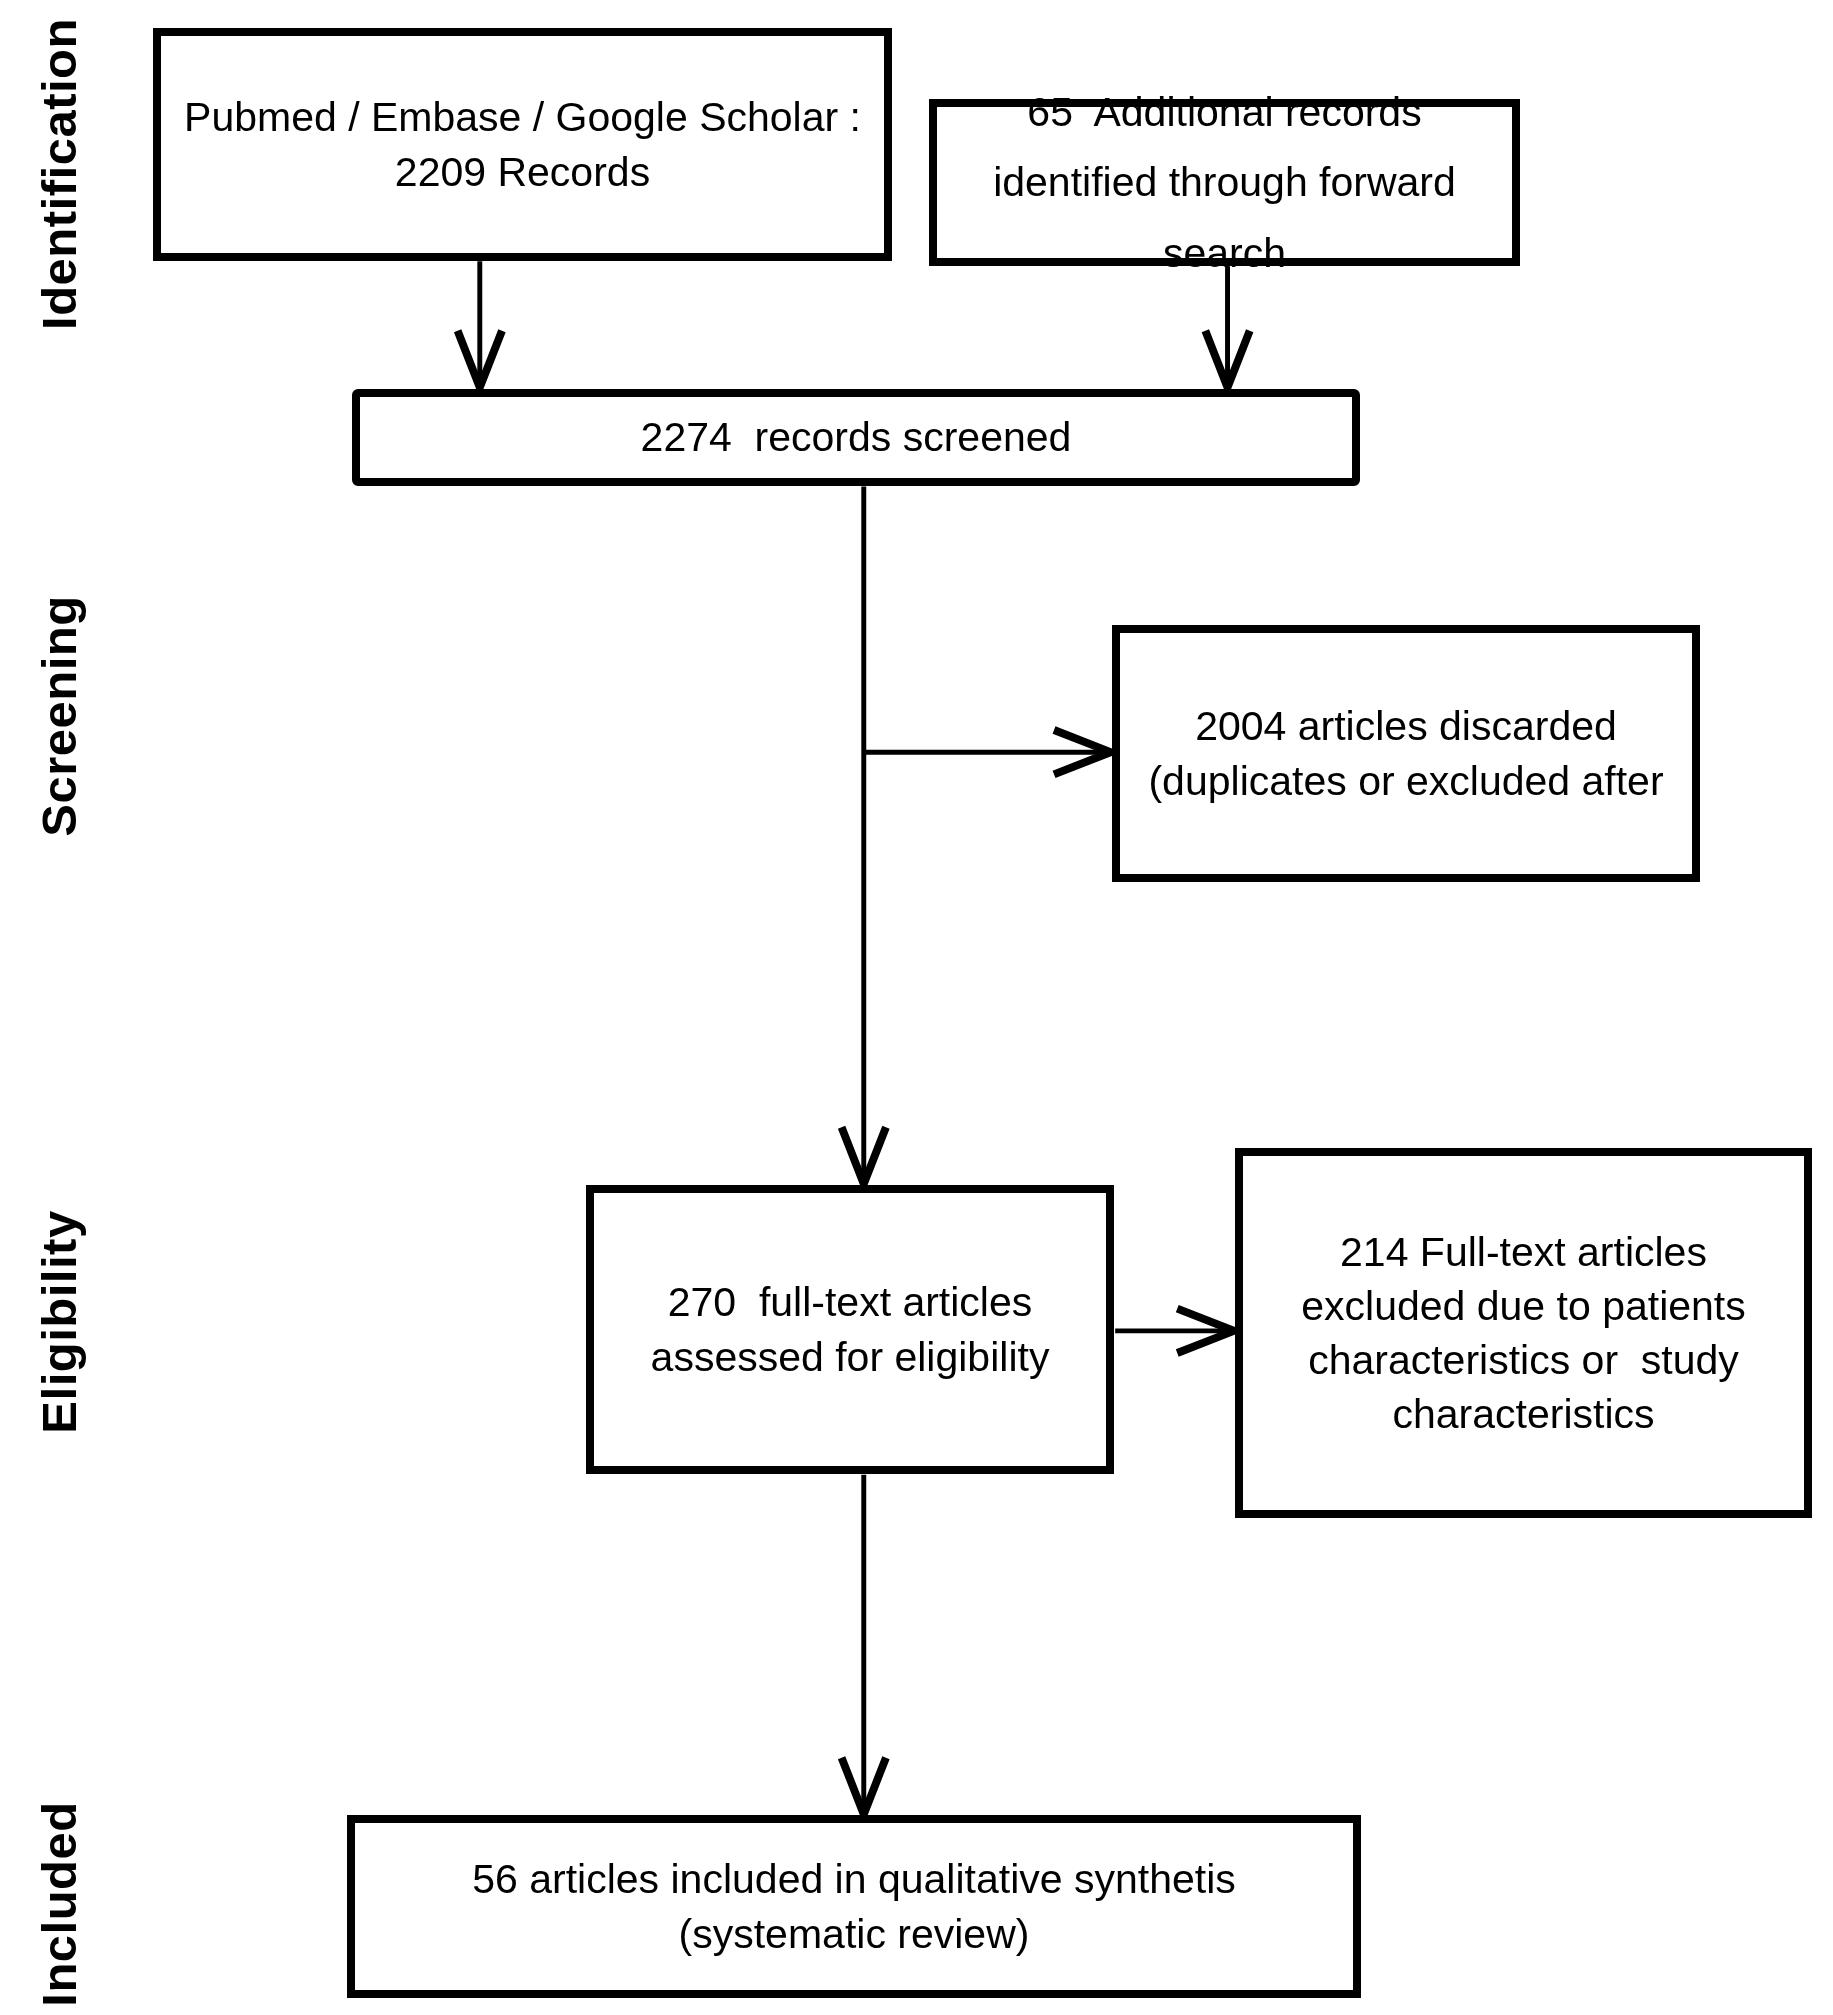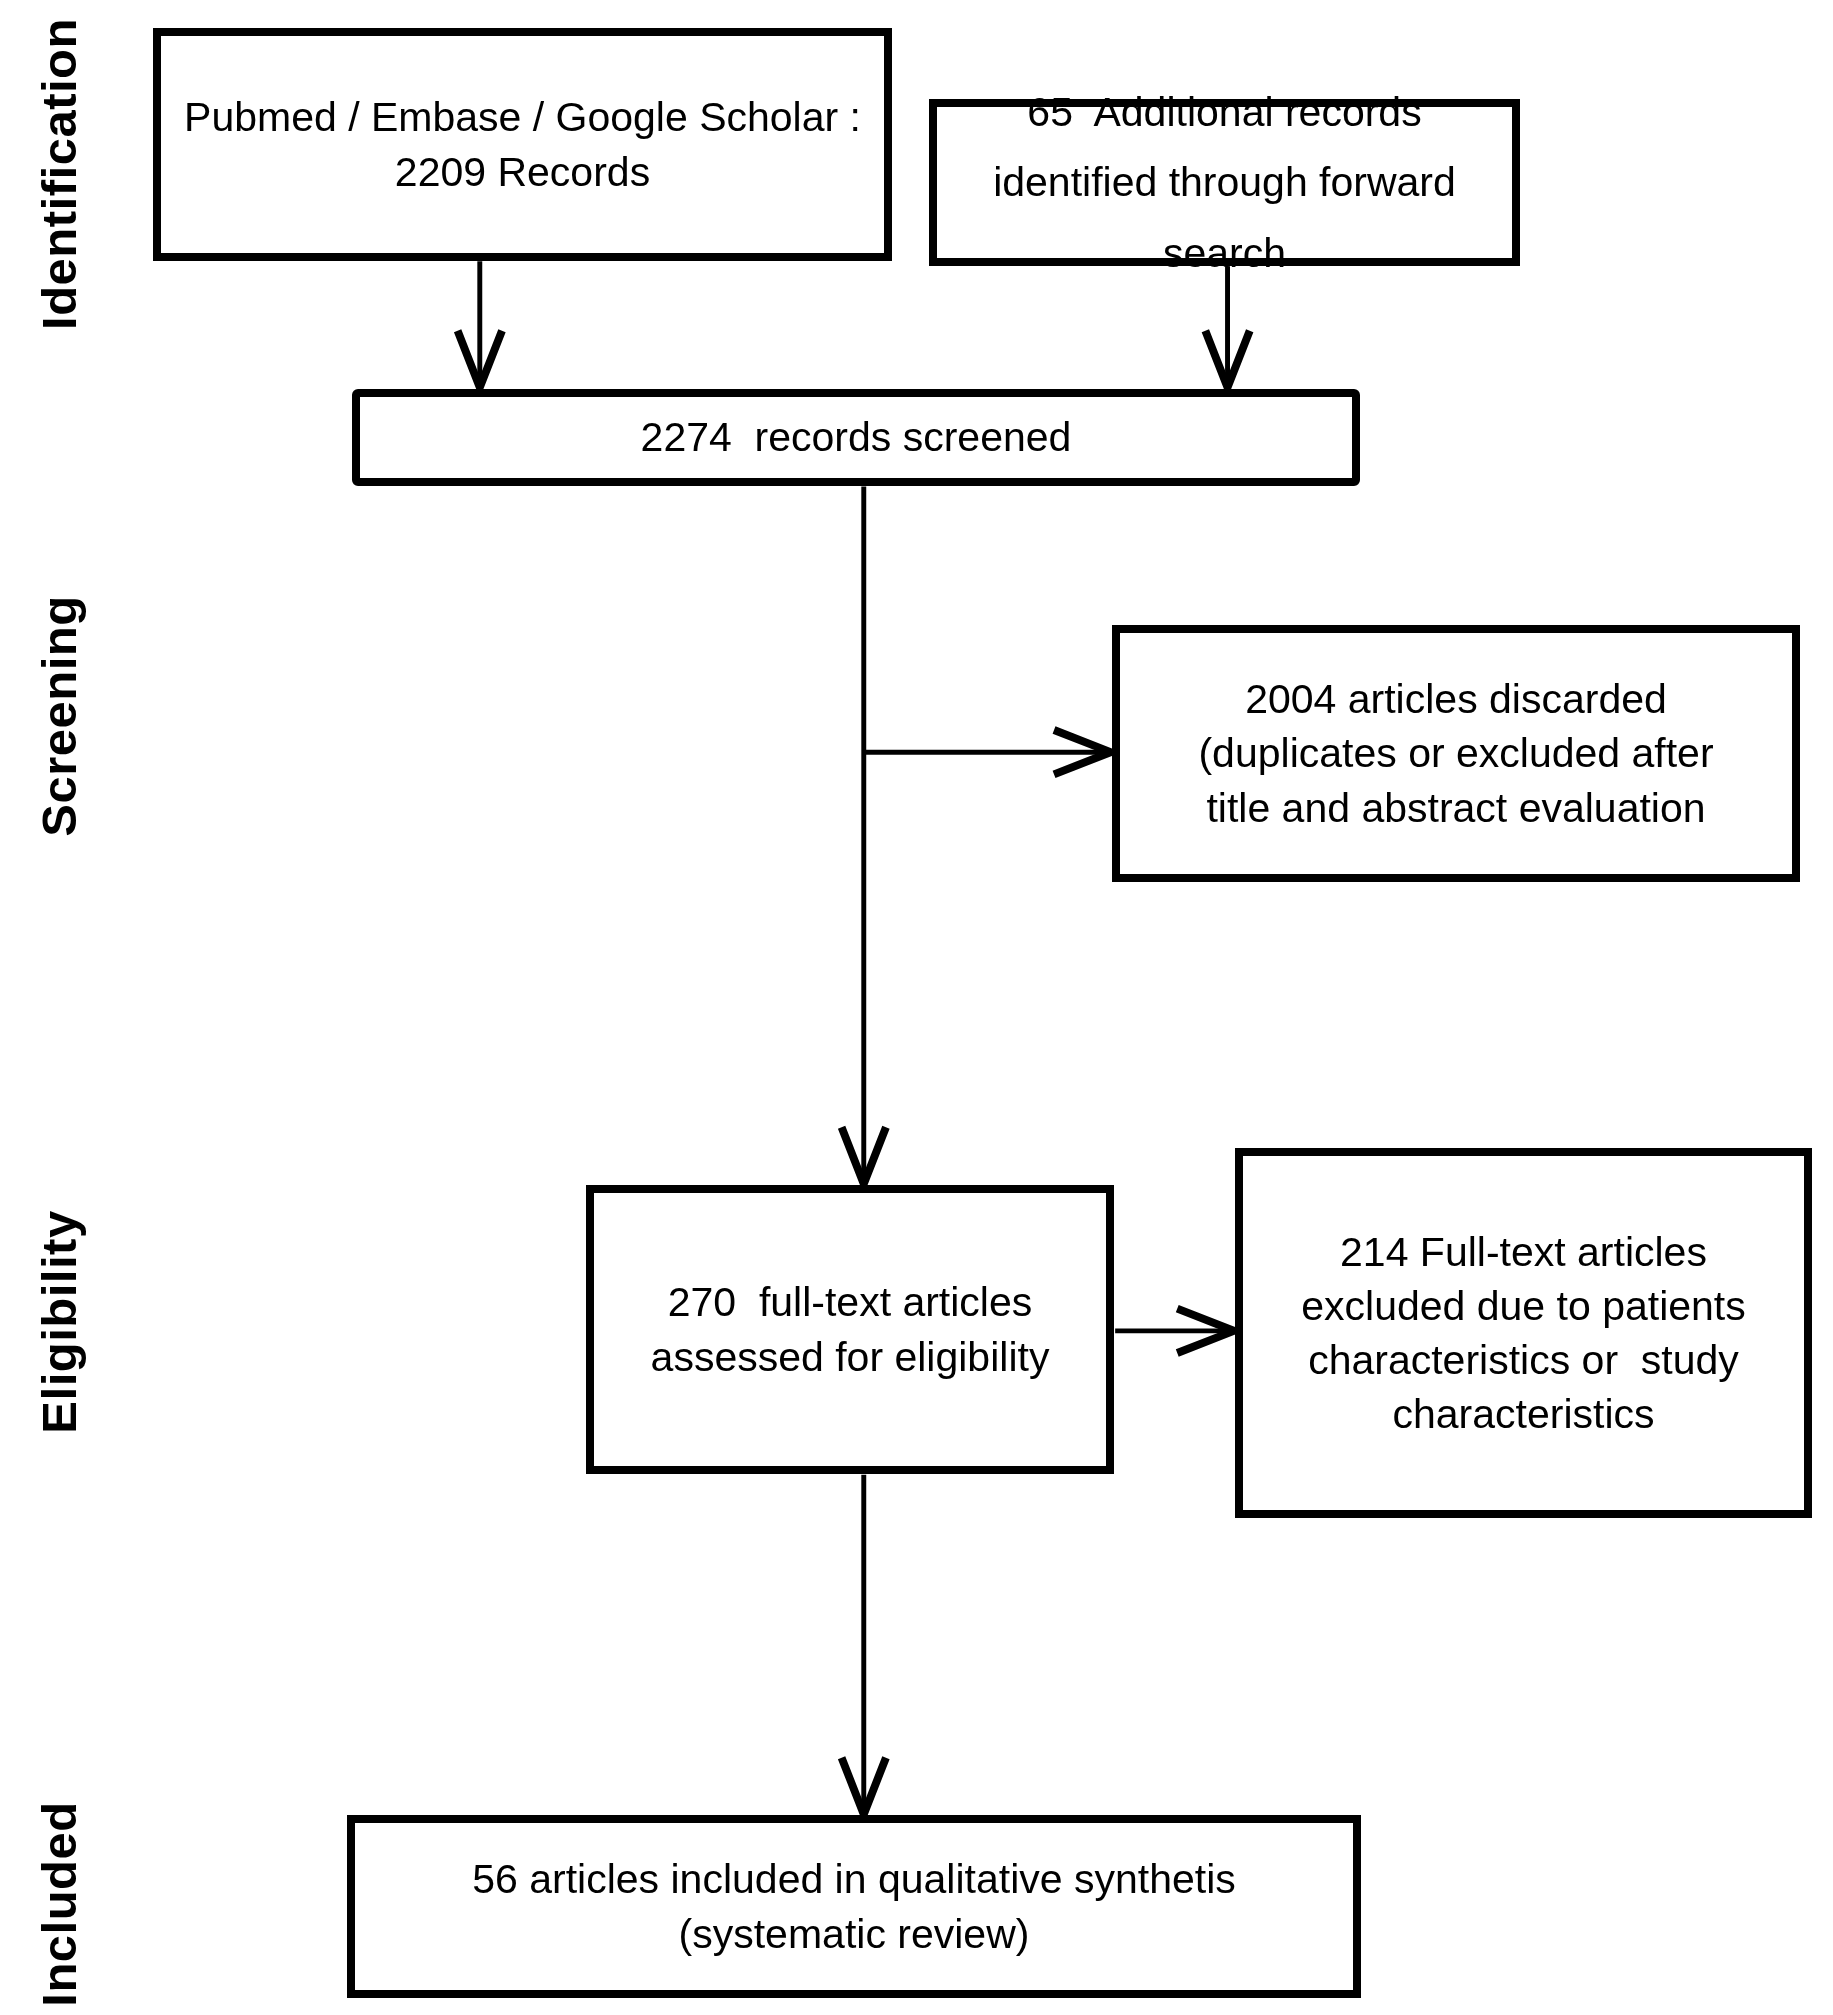--- a/index.html
+++ b/index.html
@@ -37,21 +37,21 @@
     position: absolute;
     transform: translate(-50%, -50%) rotate(-90deg);
     font-weight: bold;
     font-size: 49px;
     white-space: nowrap;
     letter-spacing: 0.5px;
   }
   #box-records    { left: 153px;  top: 28px;   width: 739px; height: 233px; }
   #box-additional { left: 929px; top: 99px;  width: 591px; height: 167px; gap: 16px; }
   #box-screened   { left: 352px;  top: 389px;  width: 1008px; height: 97px; border-radius: 6px; }
-  #box-discarded  { left: 1112px; top: 625px; width: 688px; height: 257px; }
+  #box-discarded  { left: 1112px; top: 625px; width: 588px; height: 257px; }
   #box-fulltext   { left: 586px; top: 1185px; width: 528px; height: 289px; }
   #box-excluded   { left: 1235px; top: 1148px; width: 577px; height: 370px; }
   #box-included   { left: 347px;  top: 1815px; width: 1014px; height: 183px; }
   #label-identification { left: 59px; top: 174px; }
   #label-screening      { left: 59px; top: 716px; }
   #label-eligibility    { left: 59px; top: 1322px; }
   #label-included       { left: 59px; top: 1904px; }
   svg.connectors {
     position: absolute;
     left: 0;
@@ -111,21 +111,20 @@
     <div class="line">search</div>
   </div>
 
   <div class="flow-box" id="box-screened">
     <div class="line">2274  records screened</div>
   </div>
 
   <div class="flow-box" id="box-discarded">
     <div class="line">2004 articles discarded</div>
     <div class="line">(duplicates or excluded after</div>
-    <div class="line">title and abstract evaluation</div>
   </div>
 
   <div class="flow-box" id="box-fulltext">
     <div class="line">270  full-text articles</div>
     <div class="line">assessed for eligibility</div>
   </div>
 
   <div class="flow-box" id="box-excluded">
     <div class="line">214 Full-text articles</div>
     <div class="line">excluded due to patients</div>

